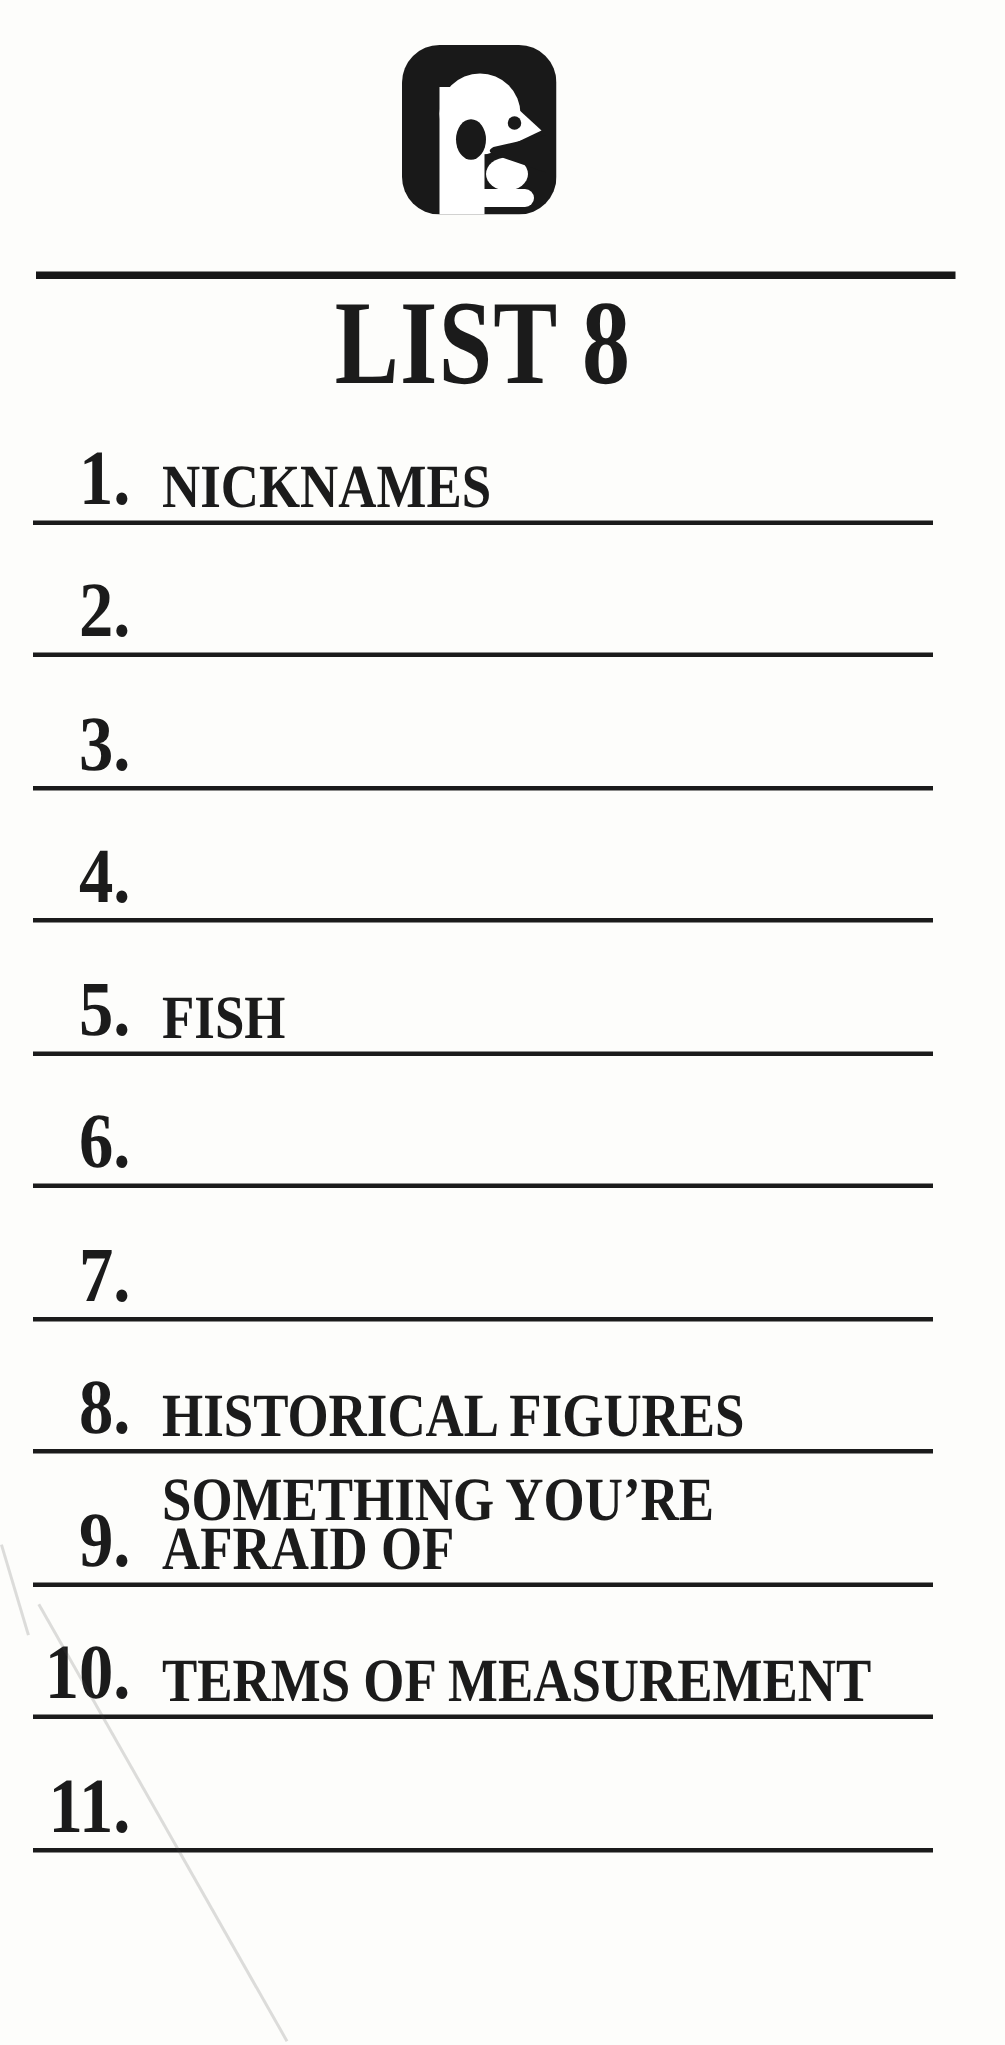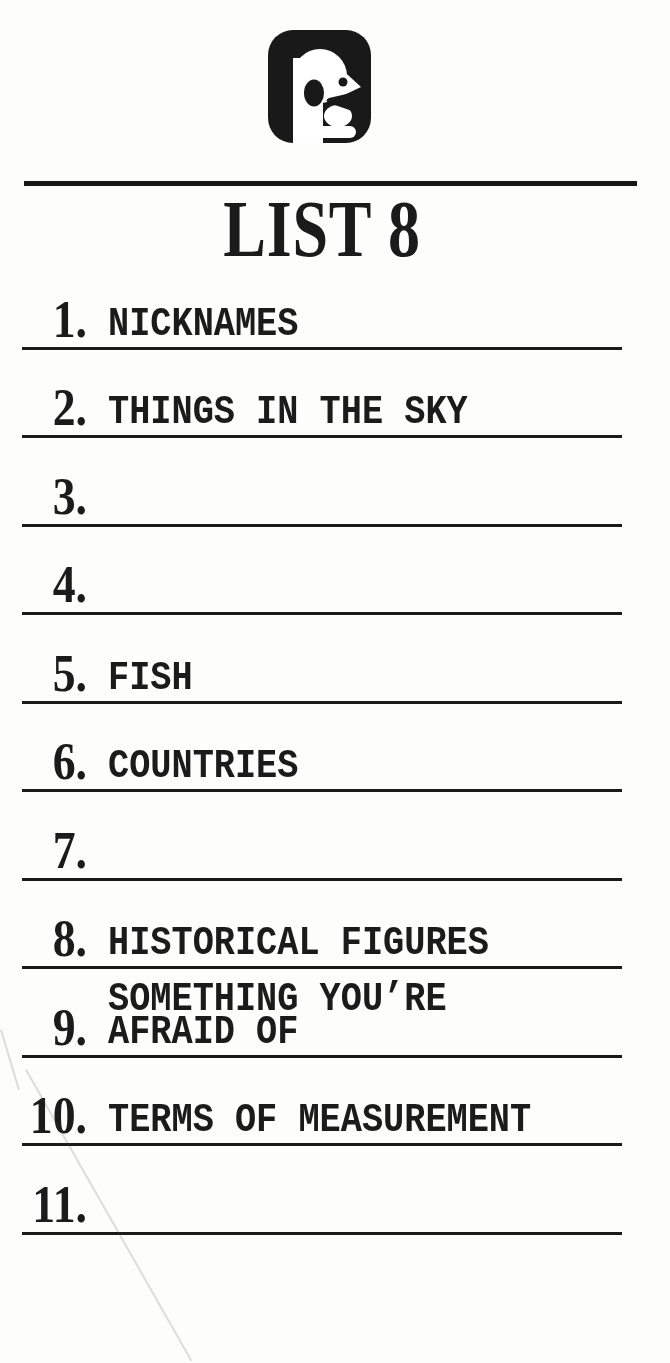--- a/index.html
+++ b/index.html
@@ -40,21 +40,21 @@
   .num{
     width:65px;
     text-align:right;
     font-size:52px;
     font-weight:bold;
     line-height:0.8;
     transform:scaleX(0.88);
     transform-origin:100% 100%;
     white-space:nowrap;
   }
-  .label{margin-left:21px;font-family:Liberation Mono, monospace;}
+  .label{margin-left:21px;}
   .line{
     display:block;
     font-size:41px;
     font-weight:bold;
     line-height:33px;
     transform:scaleX(0.86);
     transform-origin:0 100%;
     white-space:nowrap;
   }
 
@@ -92,45 +92,39 @@
   <div class="rows" id="rows">
   <div class="row">
     <span class="num">1.</span>
     <span class="label">
           <span class="line">NICKNAMES</span>
         </span>
   </div>
 
   <div class="row">
     <span class="num">2.</span>
-    <span class="label">
-          <span class="line">THINGS IN THE SKY</span>
-        </span>
   </div>
 
   <div class="row">
     <span class="num">3.</span>
   </div>
 
   <div class="row">
     <span class="num">4.</span>
   </div>
 
   <div class="row">
     <span class="num">5.</span>
     <span class="label">
           <span class="line">FISH</span>
         </span>
   </div>
 
   <div class="row">
     <span class="num">6.</span>
-    <span class="label">
-          <span class="line">COUNTRIES</span>
-        </span>
   </div>
 
   <div class="row">
     <span class="num">7.</span>
   </div>
 
   <div class="row">
     <span class="num">8.</span>
     <span class="label">
           <span class="line">HISTORICAL FIGURES</span>

